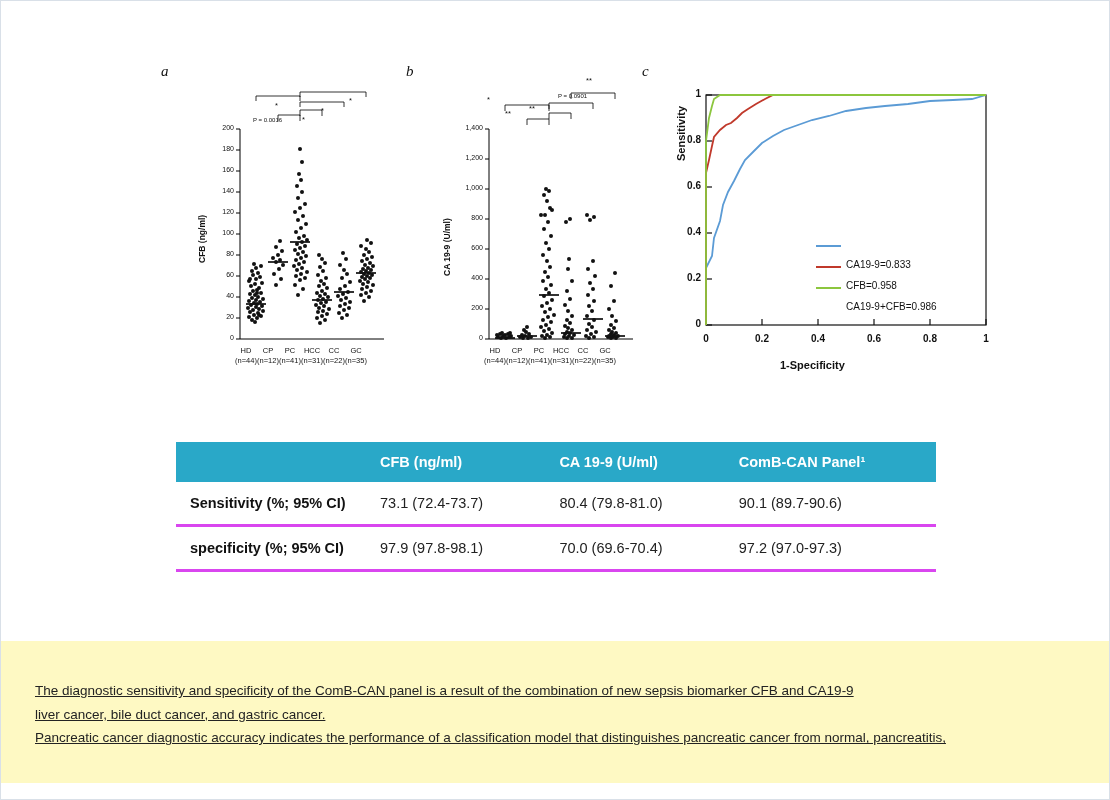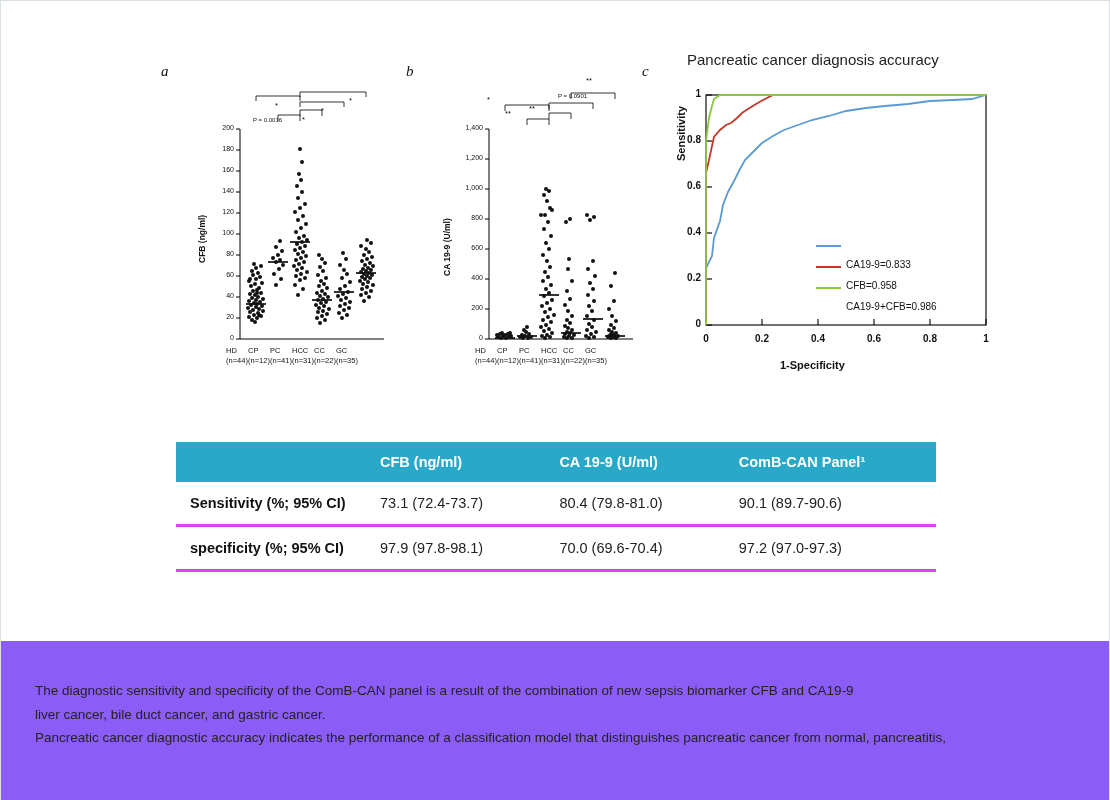--- a/index.html
+++ b/index.html
@@ -42,21 +42,21 @@
     position:absolute;
     font-size:7px;
     color:#111;
     text-align:right;
     white-space:nowrap;
   }
   .cat-label {
     position:absolute;
     font-size:7.5px;
     color:#111;
-    text-align:left;
+    text-align:center;
     white-space:nowrap;
     line-height:1.25;
   }
   .sig-label {
     position:absolute;
     font-size:7.5px;
     color:#111;
     white-space:nowrap;
   }
   .sig-p {
@@ -110,26 +110,27 @@
   #result-table tbody td {
     padding:13px 14px;
     border-bottom:3px solid #d946ef;
   }
   #result-table tbody td:first-child { font-weight:bold; color:#111; }
 
   
   #footnote {
     position:absolute;
     left:0; top:640px;
-    width:1108px; height:160px;
-    background:#8b5cf6;
+    width:1108px; height:142px;
+    background:#fef9c3;
     padding:38px 34px;
     font-size:13.5px;
     line-height:1.75;
     color:#232323;
+    text-decoration:underline;
   }
 </style>
 </head>
 <body>
 
 <div id="page">
 
   <div class="panel-label" style="left:160px; top:62px;">a</div>
   <div class="axis-title-y" style="left:196px; top:262px;">CFB (ng/ml)</div>
 
@@ -592,21 +593,20 @@
   <div class="cat-label" style="left:518px; top:345px; width:40px;">PC</div>
   <div class="cat-label" style="left:518px; top:355px; width:40px;">(n=41)</div>
   <div class="cat-label" style="left:540px; top:345px; width:40px;">HCC</div>
   <div class="cat-label" style="left:540px; top:355px; width:40px;">(n=31)</div>
   <div class="cat-label" style="left:562px; top:345px; width:40px;">CC</div>
   <div class="cat-label" style="left:562px; top:355px; width:40px;">(n=22)</div>
   <div class="cat-label" style="left:584px; top:345px; width:40px;">GC</div>
   <div class="cat-label" style="left:584px; top:355px; width:40px;">(n=35)</div>
 
   <div class="panel-label" style="left:641px; top:62px;">c</div>
-  <div class="chart-title" style="left:686px; top:50px;">Pancreatic cancer diagnosis accuracy</div>
 
   <div class="abs" id="roc" style="left:660px; top:82px; width:340px; height:270px;">
     <svg width="340" height="270" viewBox="0 0 340 270">
 
       <rect x="45" y="12" width="280" height="230" fill="none" stroke="#111" stroke-width="1.2"></rect>
 
       <g stroke="#111" stroke-width="1.2">
         <line x1="45" y1="242" x2="51" y2="242"></line>
         <line x1="45" y1="196" x2="51" y2="196"></line>
         <line x1="45" y1="150" x2="51" y2="150"></line>

